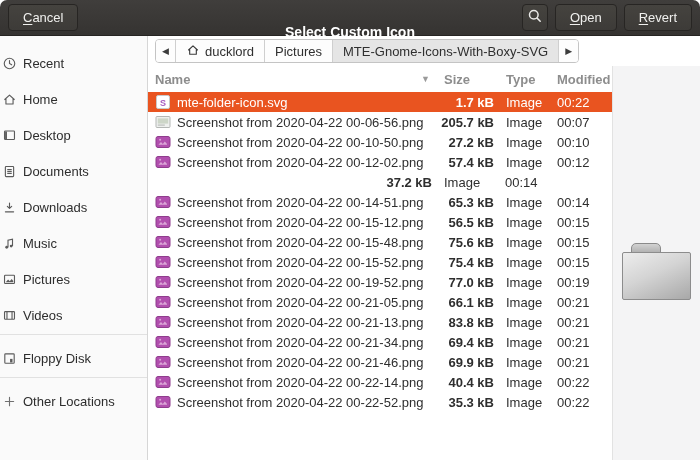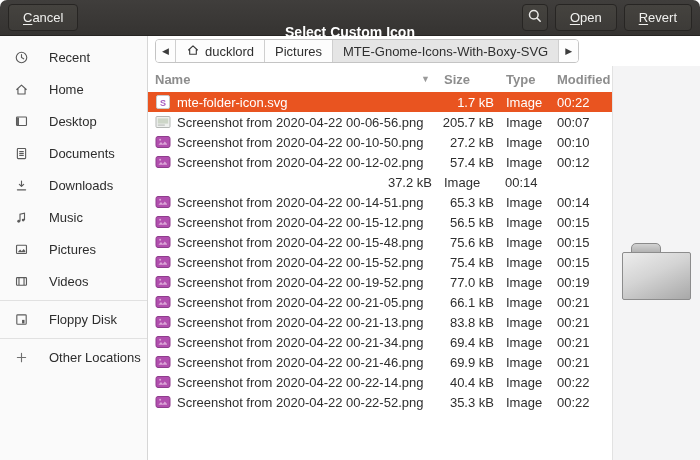--- a/index.html
+++ b/index.html
@@ -21,22 +21,22 @@
   .hb-title { position:absolute; left:0; right:0; text-align:center; color:#ffffff;
               font-weight:bold; font-size:14px; pointer-events:none;margin-top:28px; }
   .hb-right { margin-left:auto; display:flex; gap:7px; align-items:center; z-index:1; }
   .hb-icon-btn { width:26px; padding:0; }
 
   
   .body { flex:1; display:flex; min-height:0; }
 
   .sidebar { width:148px; flex:none; background:#fafafa;
              border-right:1px solid #d6d6d6; padding-top:4px; }
-  .side-item { display:flex; align-items:center; gap:20px; height:26px;
-               margin:4px 0 6px 0; padding-left:13px; font-size:13px; color:#2d2d2d; }
+  .side-item { display:flex; align-items:center; gap:6px; height:26px;
+               margin:10px 0 6px 0; padding-left:1px; font-size:13px; color:#2d2d2d; }
   .side-icon { width:16px; height:16px; flex:none; display:flex;
                align-items:center; justify-content:center; }
   .side-sep { height:1px; background:#e1e1e1; margin:5px 0; }
 
   .main { flex:1; display:flex; flex-direction:column; min-width:0; }
 
   
   .pathbar-row { height:30px; flex:none; display:flex; align-items:center;
                  padding-left:7px; background:#ffffff; }
   .pathbar { display:flex; height:24px; border:1px solid #c4c4c4;
@@ -63,21 +63,21 @@
   .ch-mod  { padding-left:7px; }
 
   .rows { flex:1; overflow:hidden; }
   .frow { height:20px; display:grid; grid-template-columns:288px 62px 52px 1fr;
           align-items:center; font-size:13px; color:#2e2e2e; cursor:default; }
   .frow.selected { background:var(--accent,#E95420); color:#ffffff; }
   .cell-name { display:flex; align-items:center; gap:6px; padding-left:7px;
                white-space:nowrap; overflow:hidden; text-overflow:ellipsis; }
   .cell-name .fi { width:16px; height:16px; flex:none; display:flex;
                    align-items:center; justify-content:center; }
-  .cell-size { text-align:right; padding-right:4px; white-space:nowrap; }
+  .cell-size { text-align:right; padding-right:4px; white-space:nowrap;font-weight:bold; }
   .cell-type { padding-left:8px; }
   .cell-mod  { padding-left:7px; }
 
   
   .preview-pane { width:88px; flex:none; background:#f4f4f5;
                   border-left:1px solid #e2e2e2; position:relative; }
   .folder-icon { position:absolute; top:177px; left:9px; width:70px; height:58px; }
   .folder-tab  { position:absolute; top:0; left:9px; width:30px; height:15px;
                  background:linear-gradient(#d2d2d2,#9e9e9e);
                  border:1px solid #8a8a8a; border-radius:5px 5px 0 0; }

